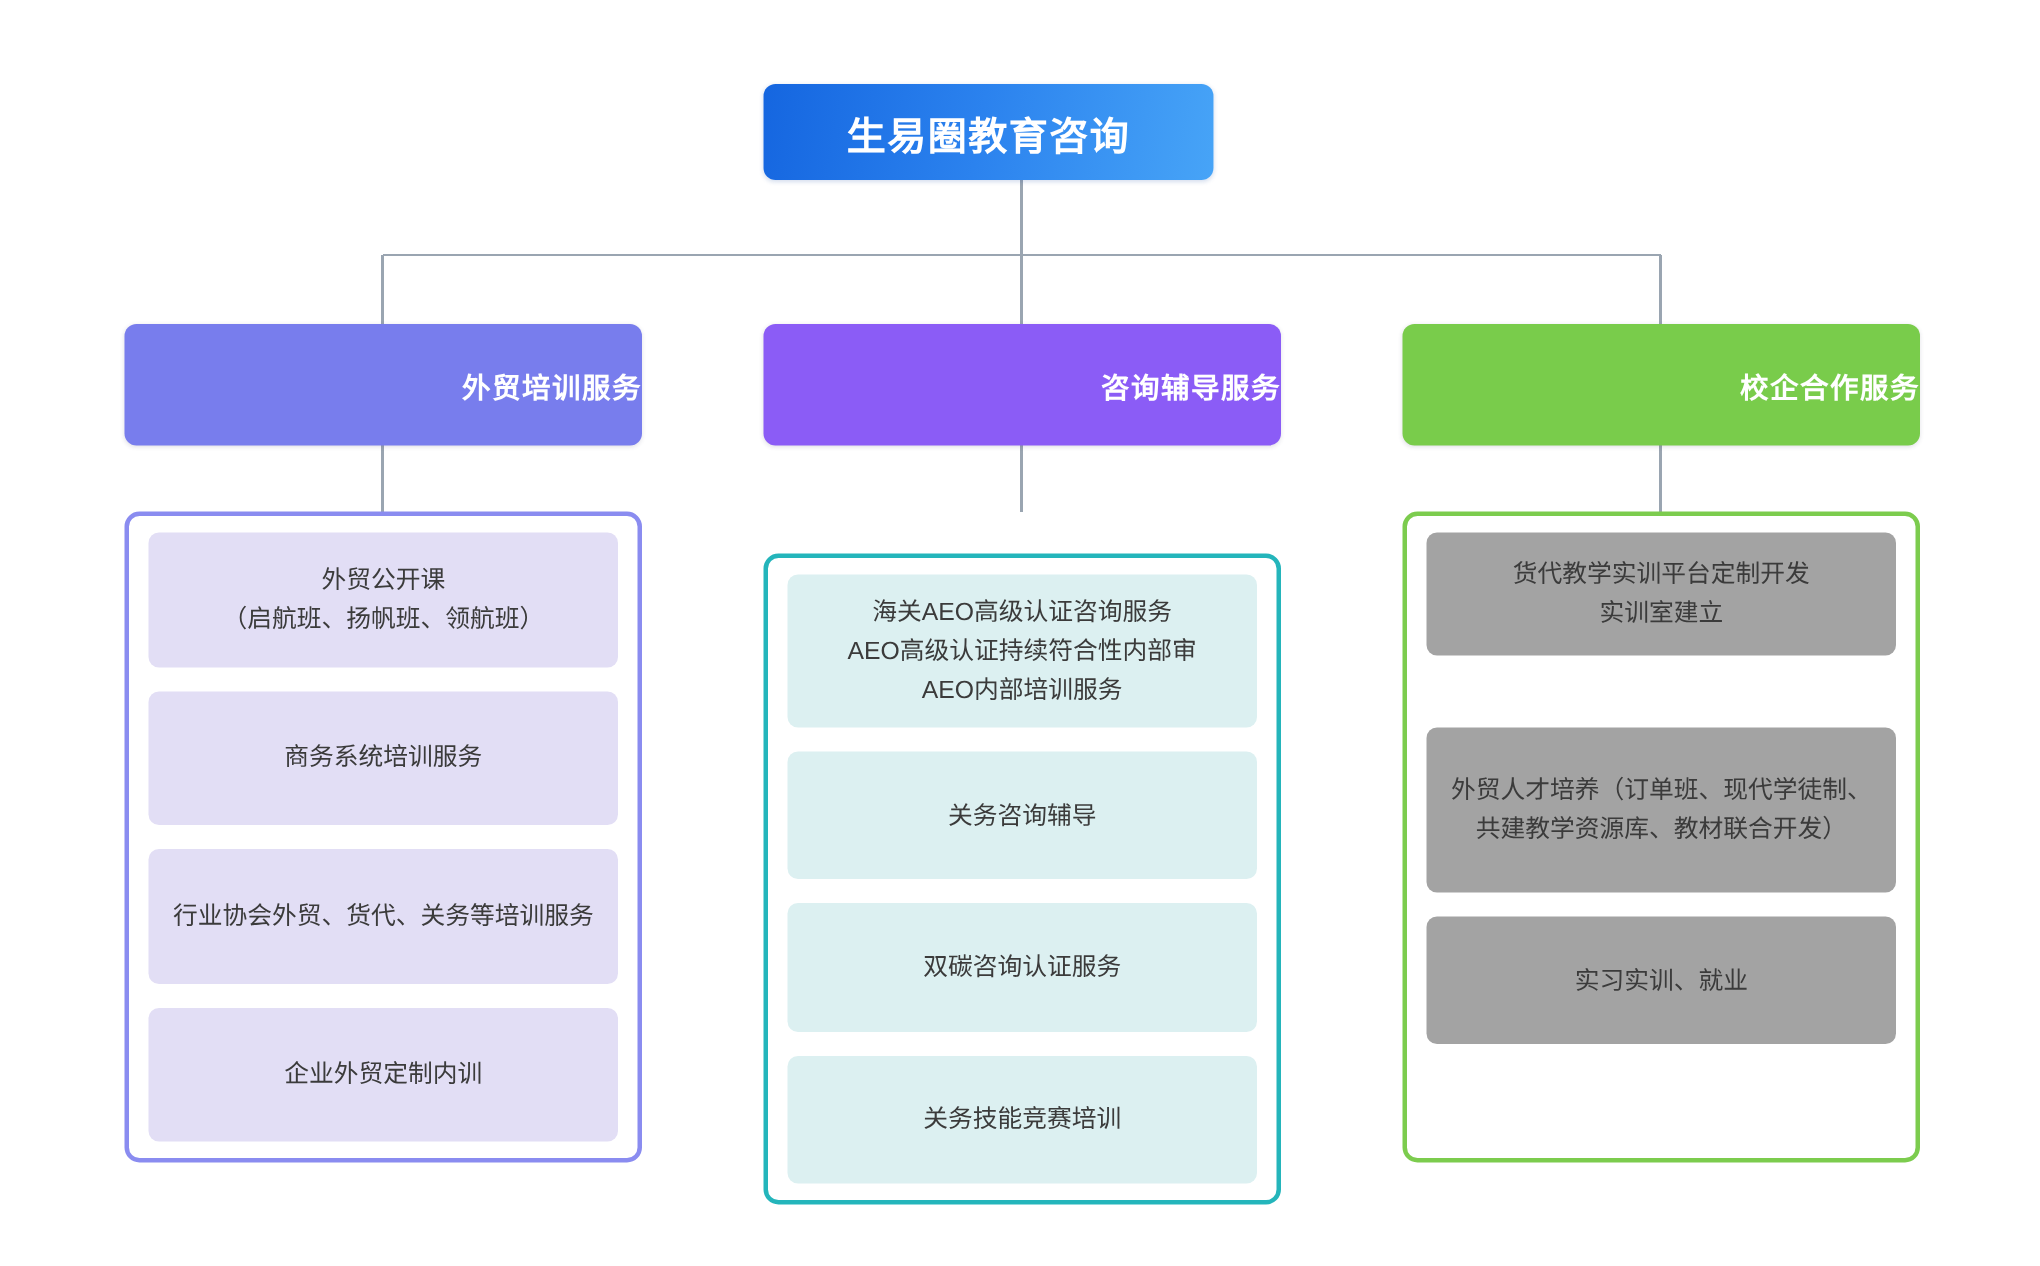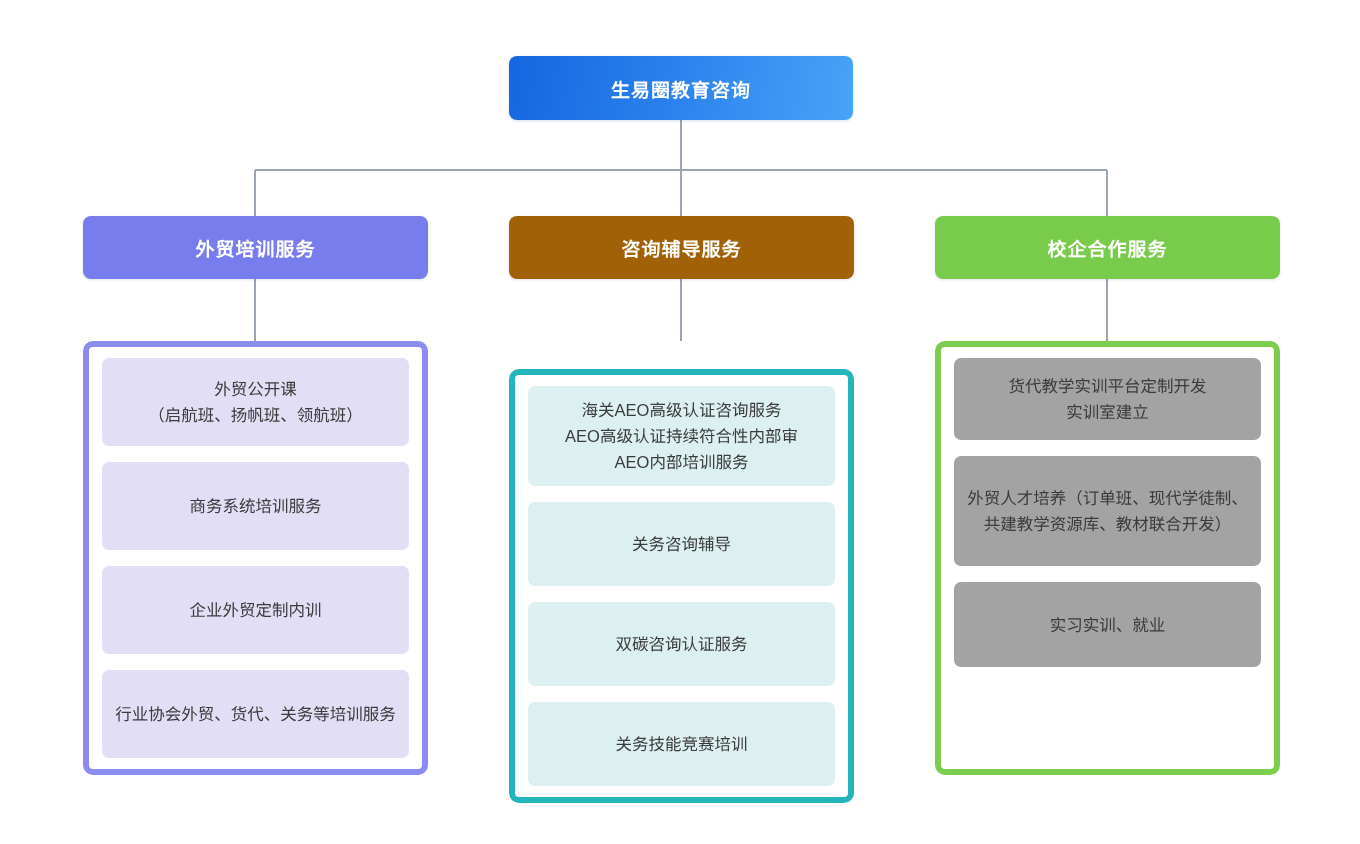--- a/index.html
+++ b/index.html
@@ -30,67 +30,67 @@
     width: 1360px;
     height: 844px;
     pointer-events: none;
   }
 
   
   .root-node {
     position: absolute;
     left: 509px;
     top: 56px;
-    width: 344px;
+    width: 300px;
     height: 64px;
     border-radius: 8px;
     background: linear-gradient(100deg, #1566e0 0%, #2b82ee 48%, #47a4f7 100%);
     color: #ffffff;
-    font-size: 19px;
+    font-size: 26px;
     font-weight: bold;
     letter-spacing: 1px;
     display: flex;
     align-items: center;
     justify-content: center;
     box-shadow: 0 1px 3px rgba(20,70,160,0.18);
   }
 
   
   .column {
     position: absolute;
     top: 216px;
     width: 345px;
   }
   .column.col-0 { left: 83px; }
   .column.col-1 { left: 509px; }
   .column.col-2 { left: 935px; }
 
   .cat-header {
-    height: 63px;
+    height: 81px;
     border-radius: 8px;
     color: #ffffff;
     font-size: 19px;
     font-weight: bold;
     letter-spacing: 1px;
     display: flex;
     align-items: center;
-    justify-content: center;
+    justify-content: flex-end;
     box-shadow: 0 1px 3px rgba(60,60,100,0.16);
     font-family: Liberation Serif, serif;
   }
 
   .panel {
     position: absolute;
     top: 125px;
     left: 0;
     width: 345px;
     height: 434px;
     box-sizing: border-box;
     border-radius: 10px;
-    border: 6px solid #3b82f6;
+    border: 3px solid #3b82f6;
     background: #ffffff;
     padding: 11px 13px;
     display: flex;
     flex-direction: column;
     justify-content: flex-start;
   }
 
   .item {
     box-sizing: border-box;
     border-radius: 7px;
@@ -105,42 +105,42 @@
     margin-bottom: 16px;
   }
   .item:last-child { margin-bottom: 0; }
 
   
   .col-0 .cat-header { background: #787ded; }
   .col-0 .panel      { border-color: #8a8cf0; }
   .col-0 .item       { background: #e2deF5; }
 
   
-  .col-1 .cat-header { background: #a16207; }
+  .col-1 .cat-header { background: #8b5cf6; }
   .col-1 .panel      { border-color: #24b5bb; margin-top: 28px; }
   .col-1 .item       { background: #dcf0f1; }
 
   
   .col-2 .cat-header { background: #79cc4b; }
   .col-2 .panel      { border-color: #7ccc4e; }
   .col-2 .item       { background: #a3a3a3; }
 
   
   .col-0 .item-0 { height: 93px; }
   .col-0 .item-1 { height: 93px; }
   .col-0 .item-2 { height: 93px; }
   .col-0 .item-3 { height: 93px; }
 
   .col-1 .item-0 { height: 105px; }
   .col-1 .item-1 { height: 88px; }
   .col-1 .item-2 { height: 88px; }
   .col-1 .item-3 { height: 88px; }
 
   .col-2 .item-0 { height: 82px; }
-  .col-2 .item-1 { height: 110px; }
+  .col-2 .item-1 { height: 110px; margin-top: 32px; }
   .col-2 .item-2 { height: 80px; }
   .col-2 .item-3 { height: 85px; }
 
   .item-text { white-space: pre-line; }
 </style>
 </head>
 <body>
 
 <div id="chart-root">
 
@@ -170,25 +170,25 @@
       <span>外贸培训服务</span>
     </div>
     <div class="panel">
       <div class="item item-0">
         <span class="item-text">外贸公开课
 （启航班、扬帆班、领航班）</span>
       </div>
       <div class="item item-1">
         <span class="item-text">商务系统培训服务</span>
       </div>
+      <div class="item item-2">
+        <span class="item-text">行业协会外贸、货代、关务等培训服务</span>
+      </div>
       <div class="item item-3">
         <span class="item-text">企业外贸定制内训</span>
-      </div>
-      <div class="item item-2">
-        <span class="item-text">行业协会外贸、货代、关务等培训服务</span>
       </div>
     </div>
   </div>
 
   <div class="column col-1">
     <div class="cat-header">
       <span>咨询辅导服务</span>
     </div>
     <div class="panel">
       <div class="item item-0">

